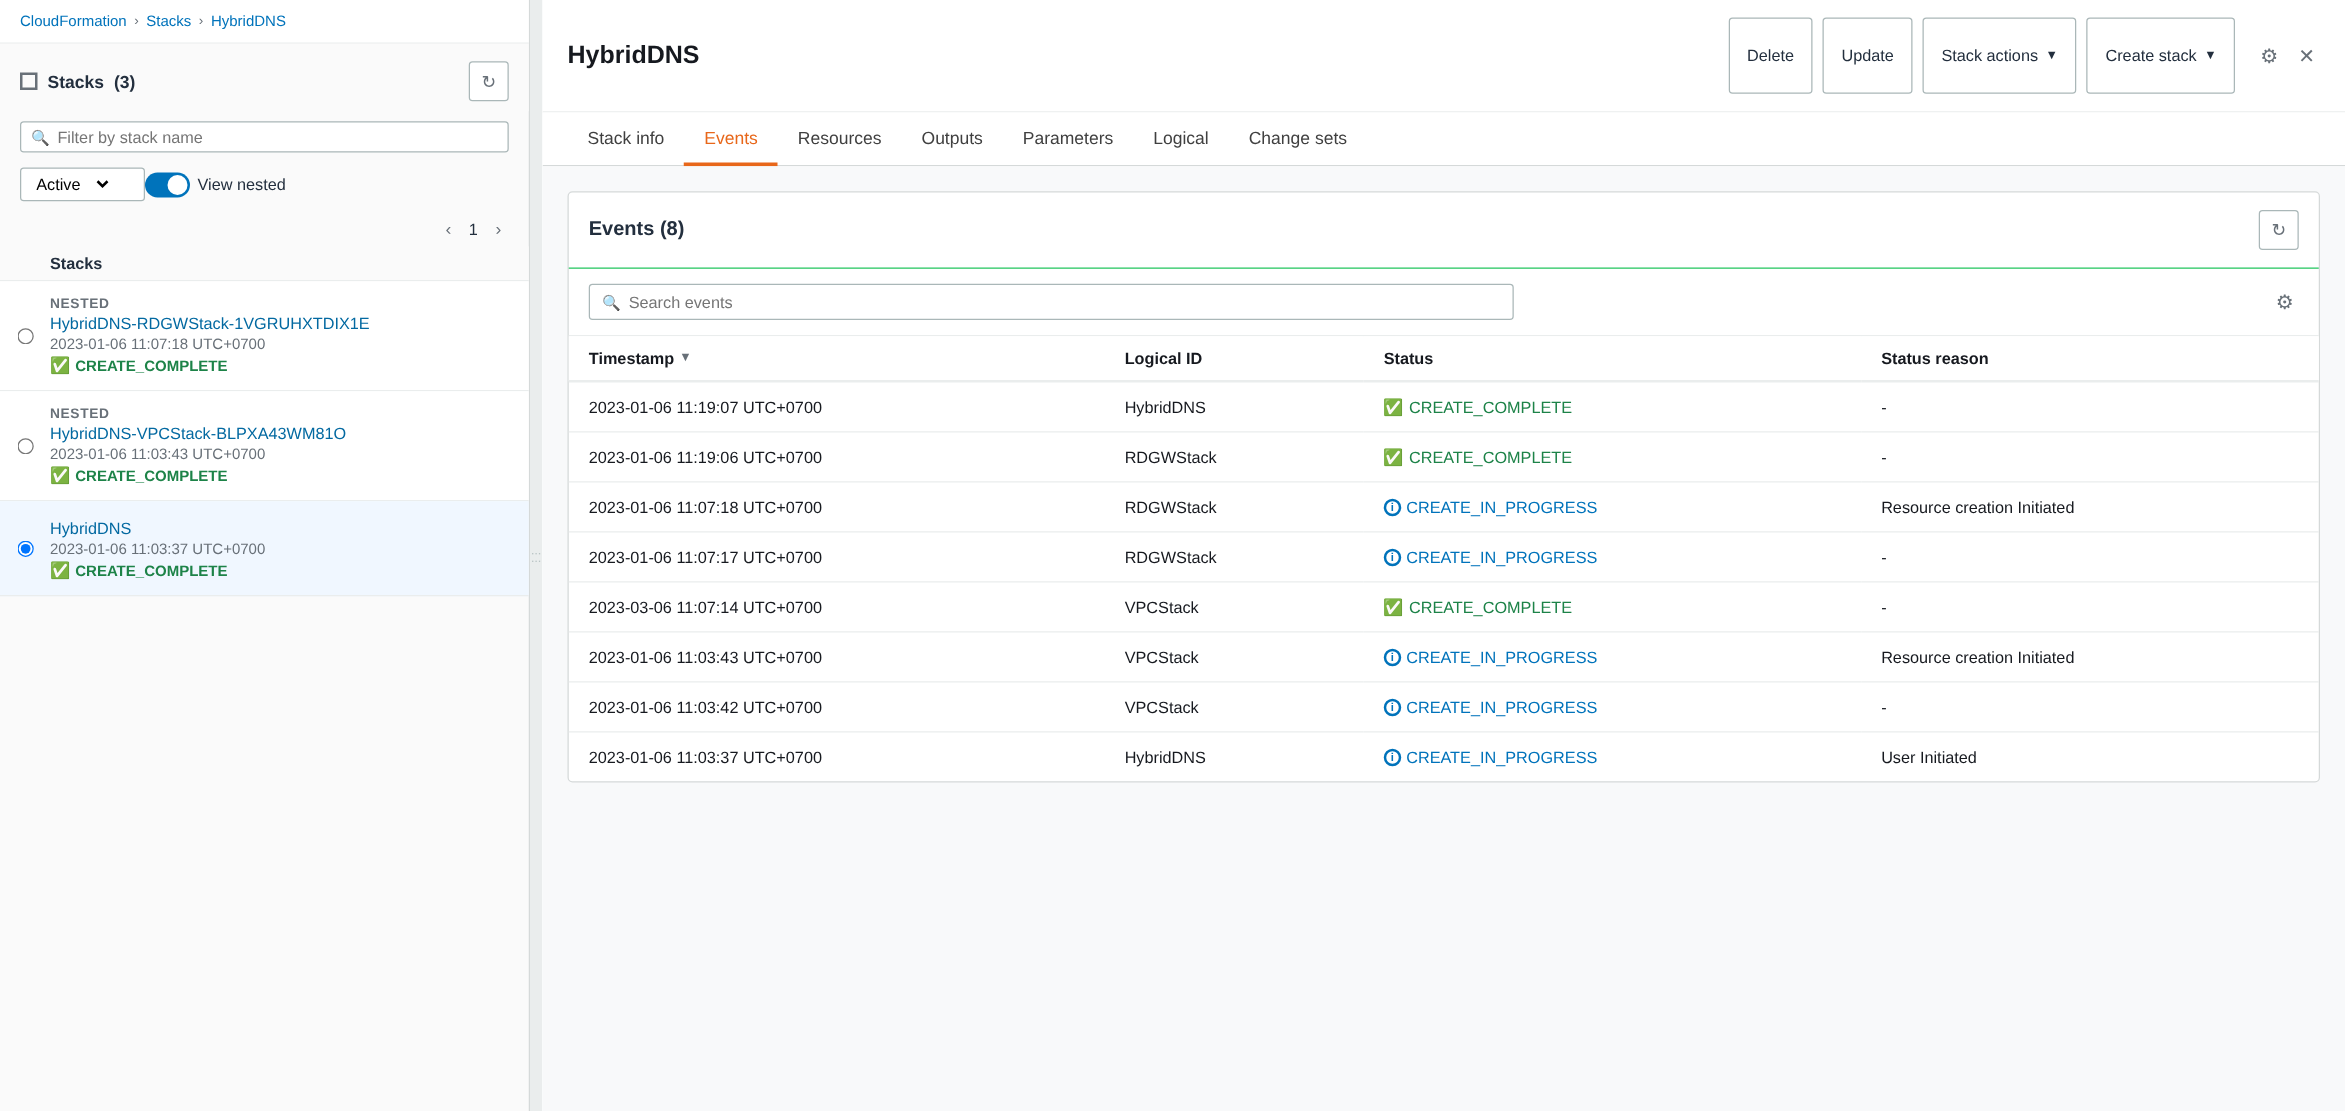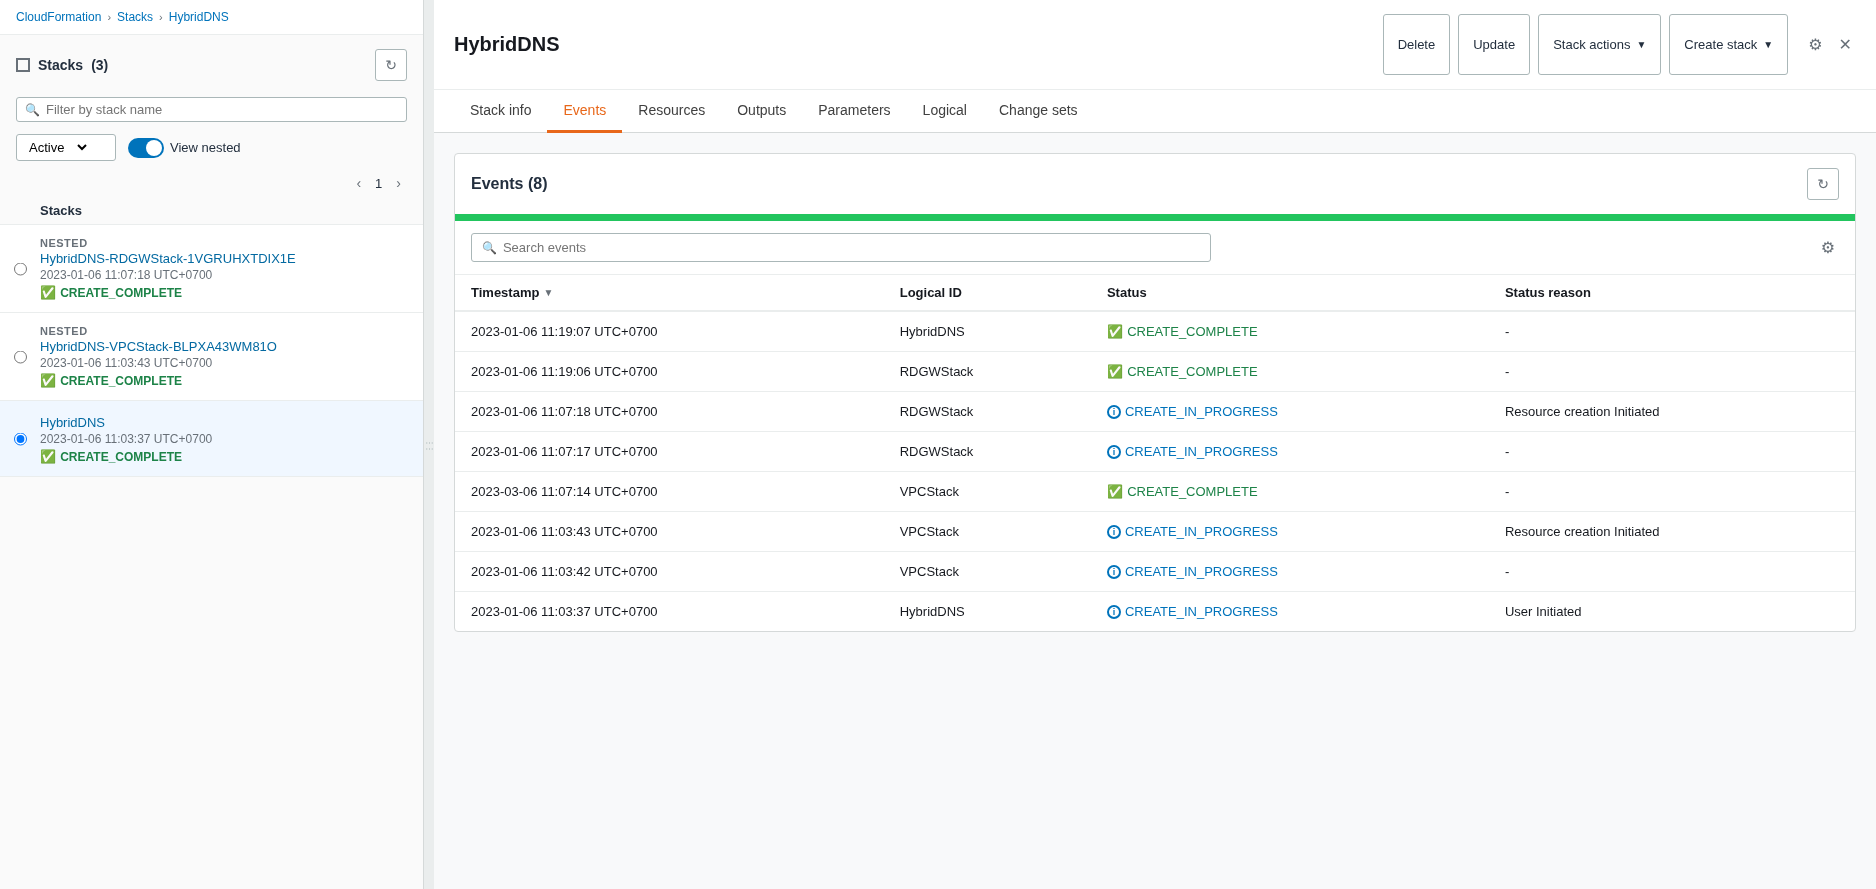--- a/index.html
+++ b/index.html
@@ -17,21 +17,21 @@
     .stacks-header { padding: 14px 16px 8px; display: flex; align-items: center; justify-content: space-between; background: #fafafa; }
     .stacks-title { display: flex; align-items: center; gap: 8px; font-weight: 700; font-size: 14px; }
     .stacks-icon { width: 14px; height: 14px; border: 2px solid #687078; display: inline-block; }
     .refresh-btn { width: 32px; height: 32px; border: 1px solid #aab7b8; background: #fff; border-radius: 3px; cursor: pointer; display: flex; align-items: center; justify-content: center; font-size: 14px; color: #687078; }
 
     .search-area { padding: 8px 16px; }
     .search-box { width: 100%; display: flex; align-items: center; border: 1px solid #aab7b8; border-radius: 3px; background: #fff; padding: 4px 8px; gap: 6px; }
     .search-box input { border: none; outline: none; font-size: 13px; width: 100%; color: #a21caf; background: transparent; }
     .search-icon-small { color: #687078; font-size: 12px; }
 
-    .filter-row { padding: 4px 16px 8px; display: flex; align-items: center; gap: 12px; }
+    .filter-row { padding: 4px 16px 8px; display: flex; align-items: center; }
     .filter-select { display: flex; align-items: center; gap: 4px; border: 1px solid #aab7b8; border-radius: 3px; background: #fff; padding: 4px 8px; cursor: pointer; font-size: 13px; min-width: 100px; }
     .filter-select select { border: none; outline: none; background: transparent; font-size: 13px; cursor: pointer; }
     .toggle-row { display: flex; align-items: center; gap: 6px; }
     .toggle { width: 36px; height: 20px; background: #0073bb; border-radius: 10px; position: relative; cursor: pointer; }
     .toggle-knob { width: 16px; height: 16px; background: #fff; border-radius: 50%; position: absolute; top: 2px; right: 2px; }
     .toggle-label { font-size: 13px; color: #232f3e; text-align: right; }
 
     .pagination-row { padding: 4px 16px; display: flex; align-items: center; justify-content: flex-end; gap: 8px; }
     .page-btn { background: none; border: none; cursor: pointer; color: #687078; font-size: 14px; padding: 2px 6px; }
     .page-num { font-size: 13px; }
@@ -64,21 +64,21 @@
     .action-btn-dropdown { display: flex; align-items: center; gap: 6px; }
     .dropdown-arrow { font-size: 10px; }
 
     .tabs-bar { display: flex; border-bottom: 1px solid #d5d9d9; padding: 0 20px; background: #fff; }
     .tab { padding: 12px 16px; font-size: 14px; cursor: pointer; color: #404040; border-bottom: 3px solid transparent; margin-bottom: -1px; }
     .tab.active { color: #e8671a; border-bottom-color: #e8671a; font-weight: 500; }
 
     .content-area { flex: 1; padding: 20px; overflow: auto; background: #f8f9fa; }
 
     .events-section { background: #fff; border: 1px solid #d5d9d9; border-radius: 4px; }
-    .events-header { padding: 14px 16px; display: flex; align-items: center; justify-content: space-between; border-bottom: 7px solid #22c55e; }
+    .events-header { padding: 14px 16px; display: flex; align-items: center; justify-content: space-between; border-bottom: 1px solid #22c55e; }
     .events-title { font-size: 16px; font-weight: 700; }
     .events-refresh { width: 32px; height: 32px; border: 1px solid #aab7b8; background: #fff; border-radius: 3px; cursor: pointer; display: flex; align-items: center; justify-content: center; font-size: 14px; color: #687078; }
 
     .events-search-row { padding: 12px 16px; display: flex; align-items: center; gap: 8px; border-bottom: 1px solid #eaeded; }
     .events-search-box { flex: 1; display: flex; align-items: center; border: 1px solid #aab7b8; border-radius: 3px; background: #fff; padding: 6px 10px; gap: 6px; max-width: 740px; }
     .events-search-box input { border: none; outline: none; font-size: 13px; width: 100%; color: #232f3e; background: transparent; }
     .events-settings-btn { margin-left: auto; background: none; border: none; cursor: pointer; color: #687078; font-size: 16px; padding: 4px; }
 
     .events-table { width: 100%; border-collapse: collapse; }
     .events-table th { padding: 10px 16px; text-align: left; font-weight: 700; font-size: 13px; color: #16191f; border-bottom: 2px solid #eaeded; background: #fff; }

